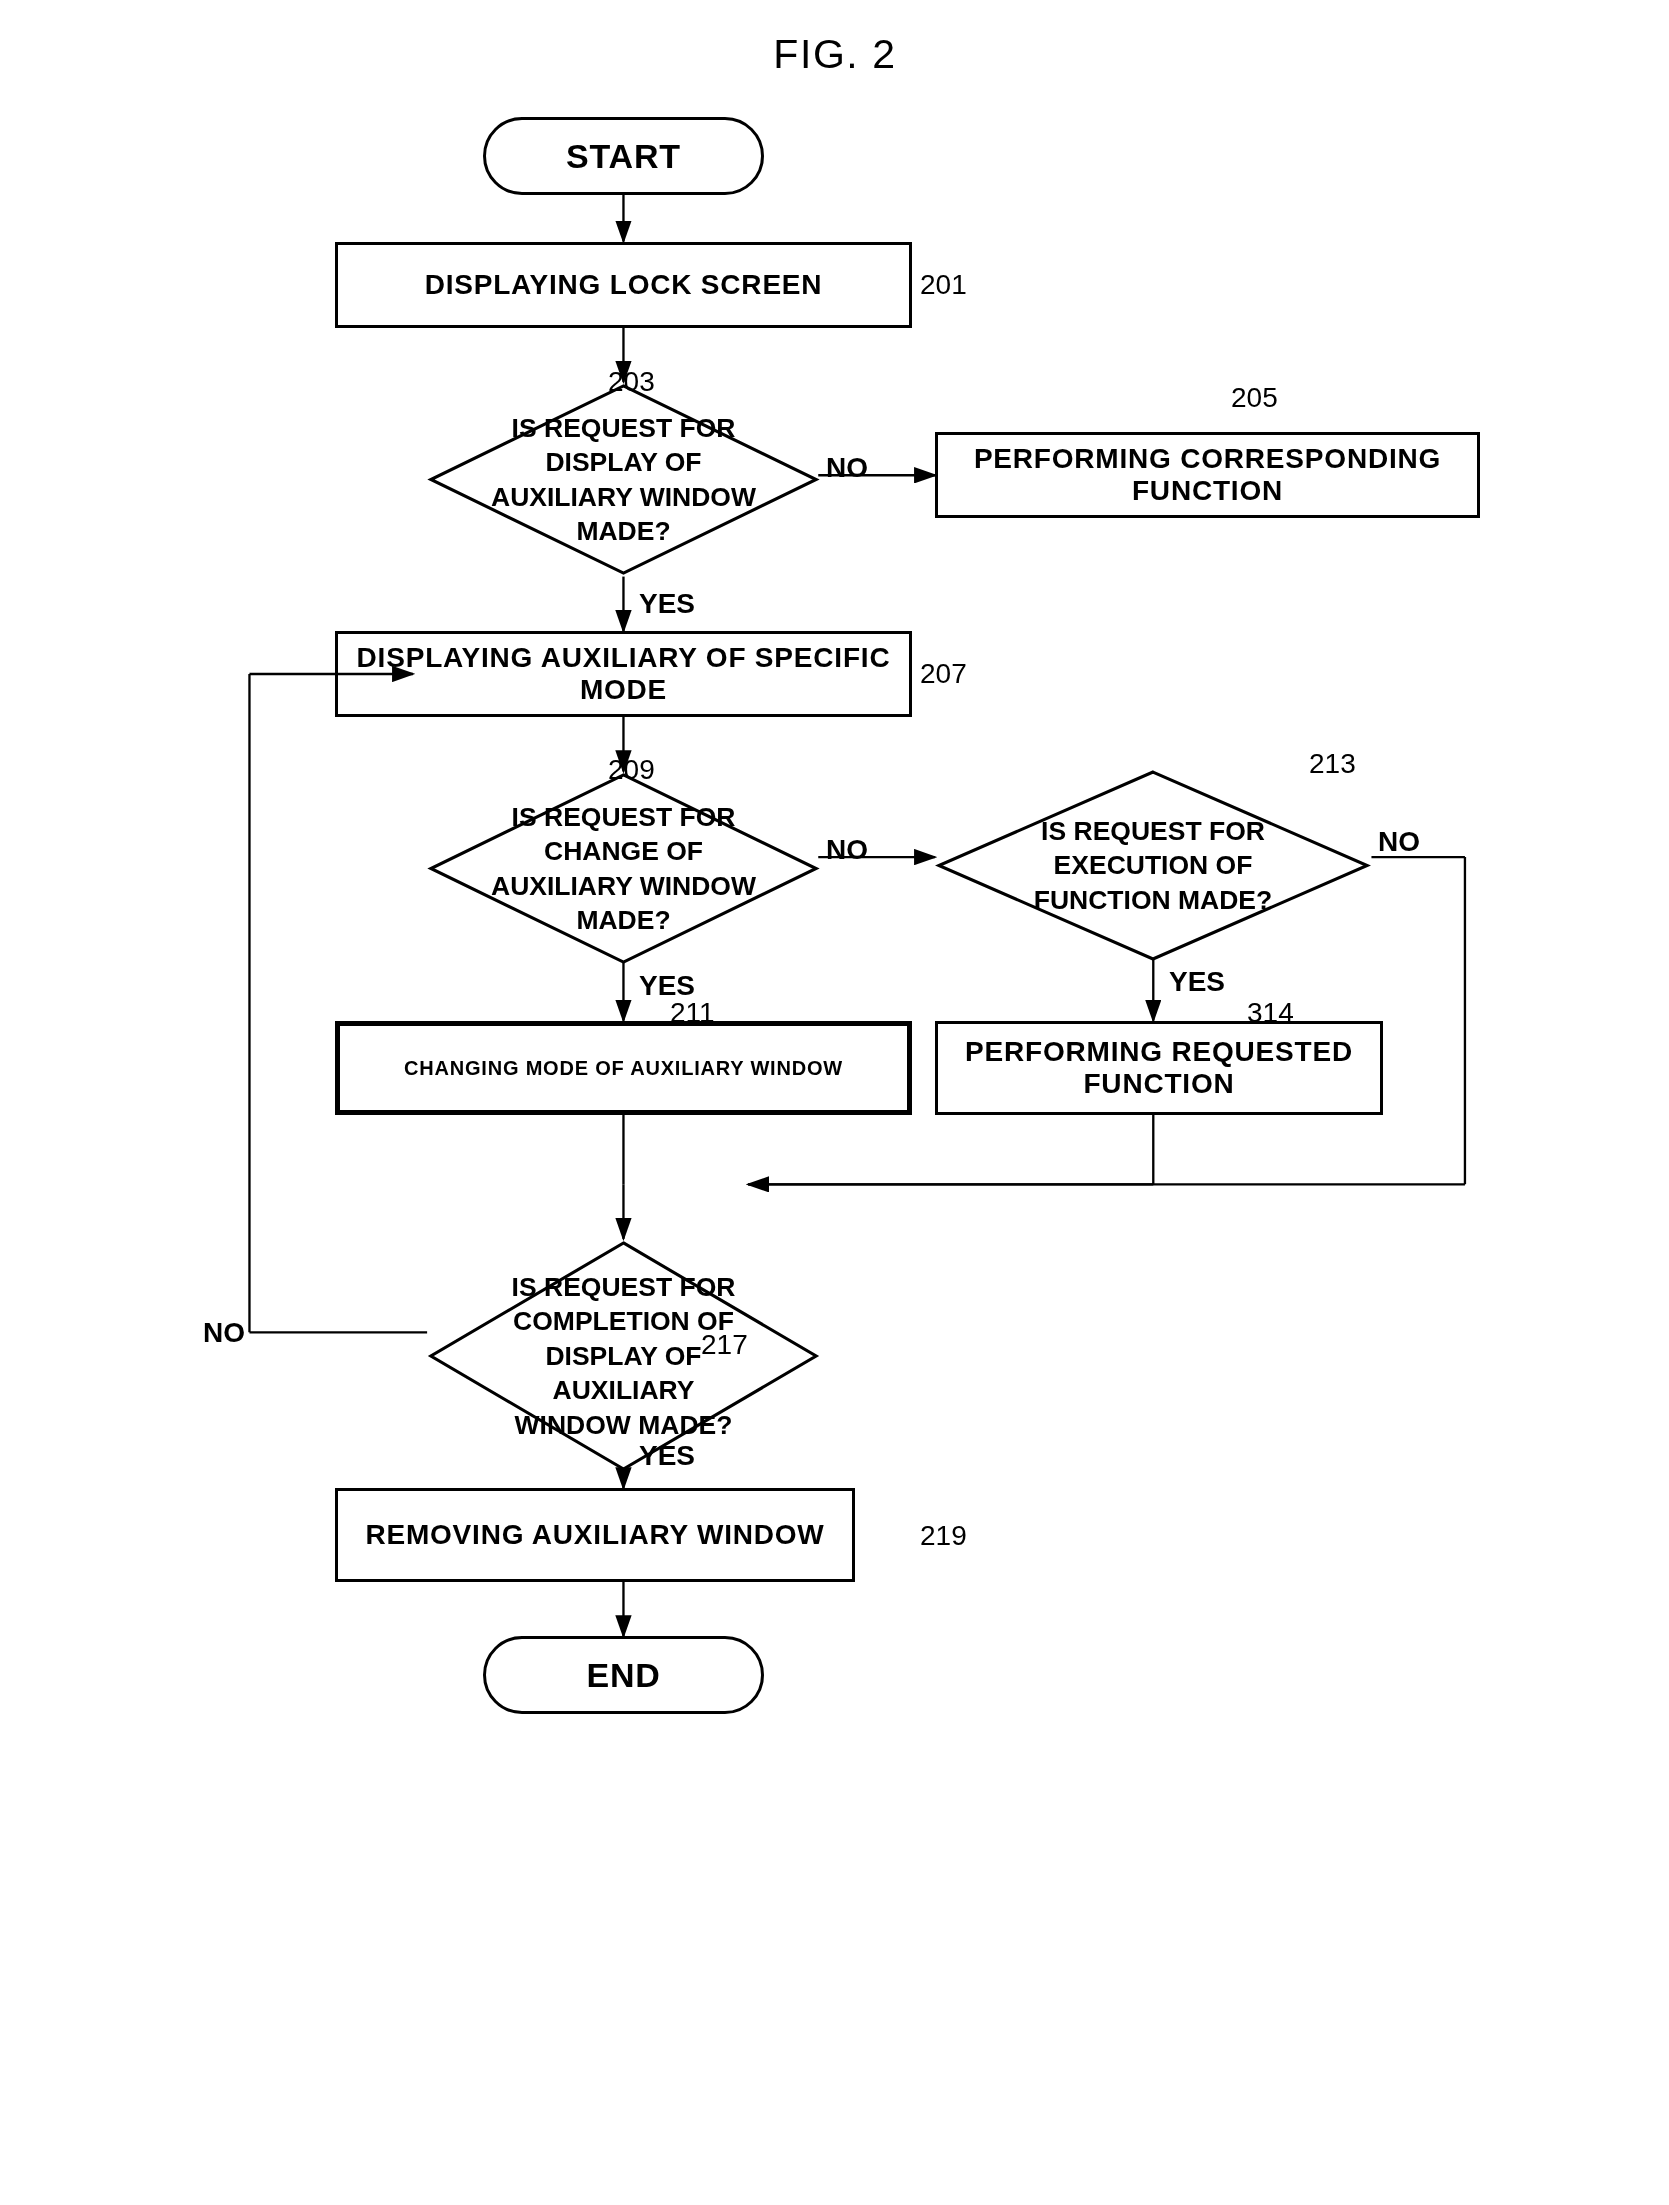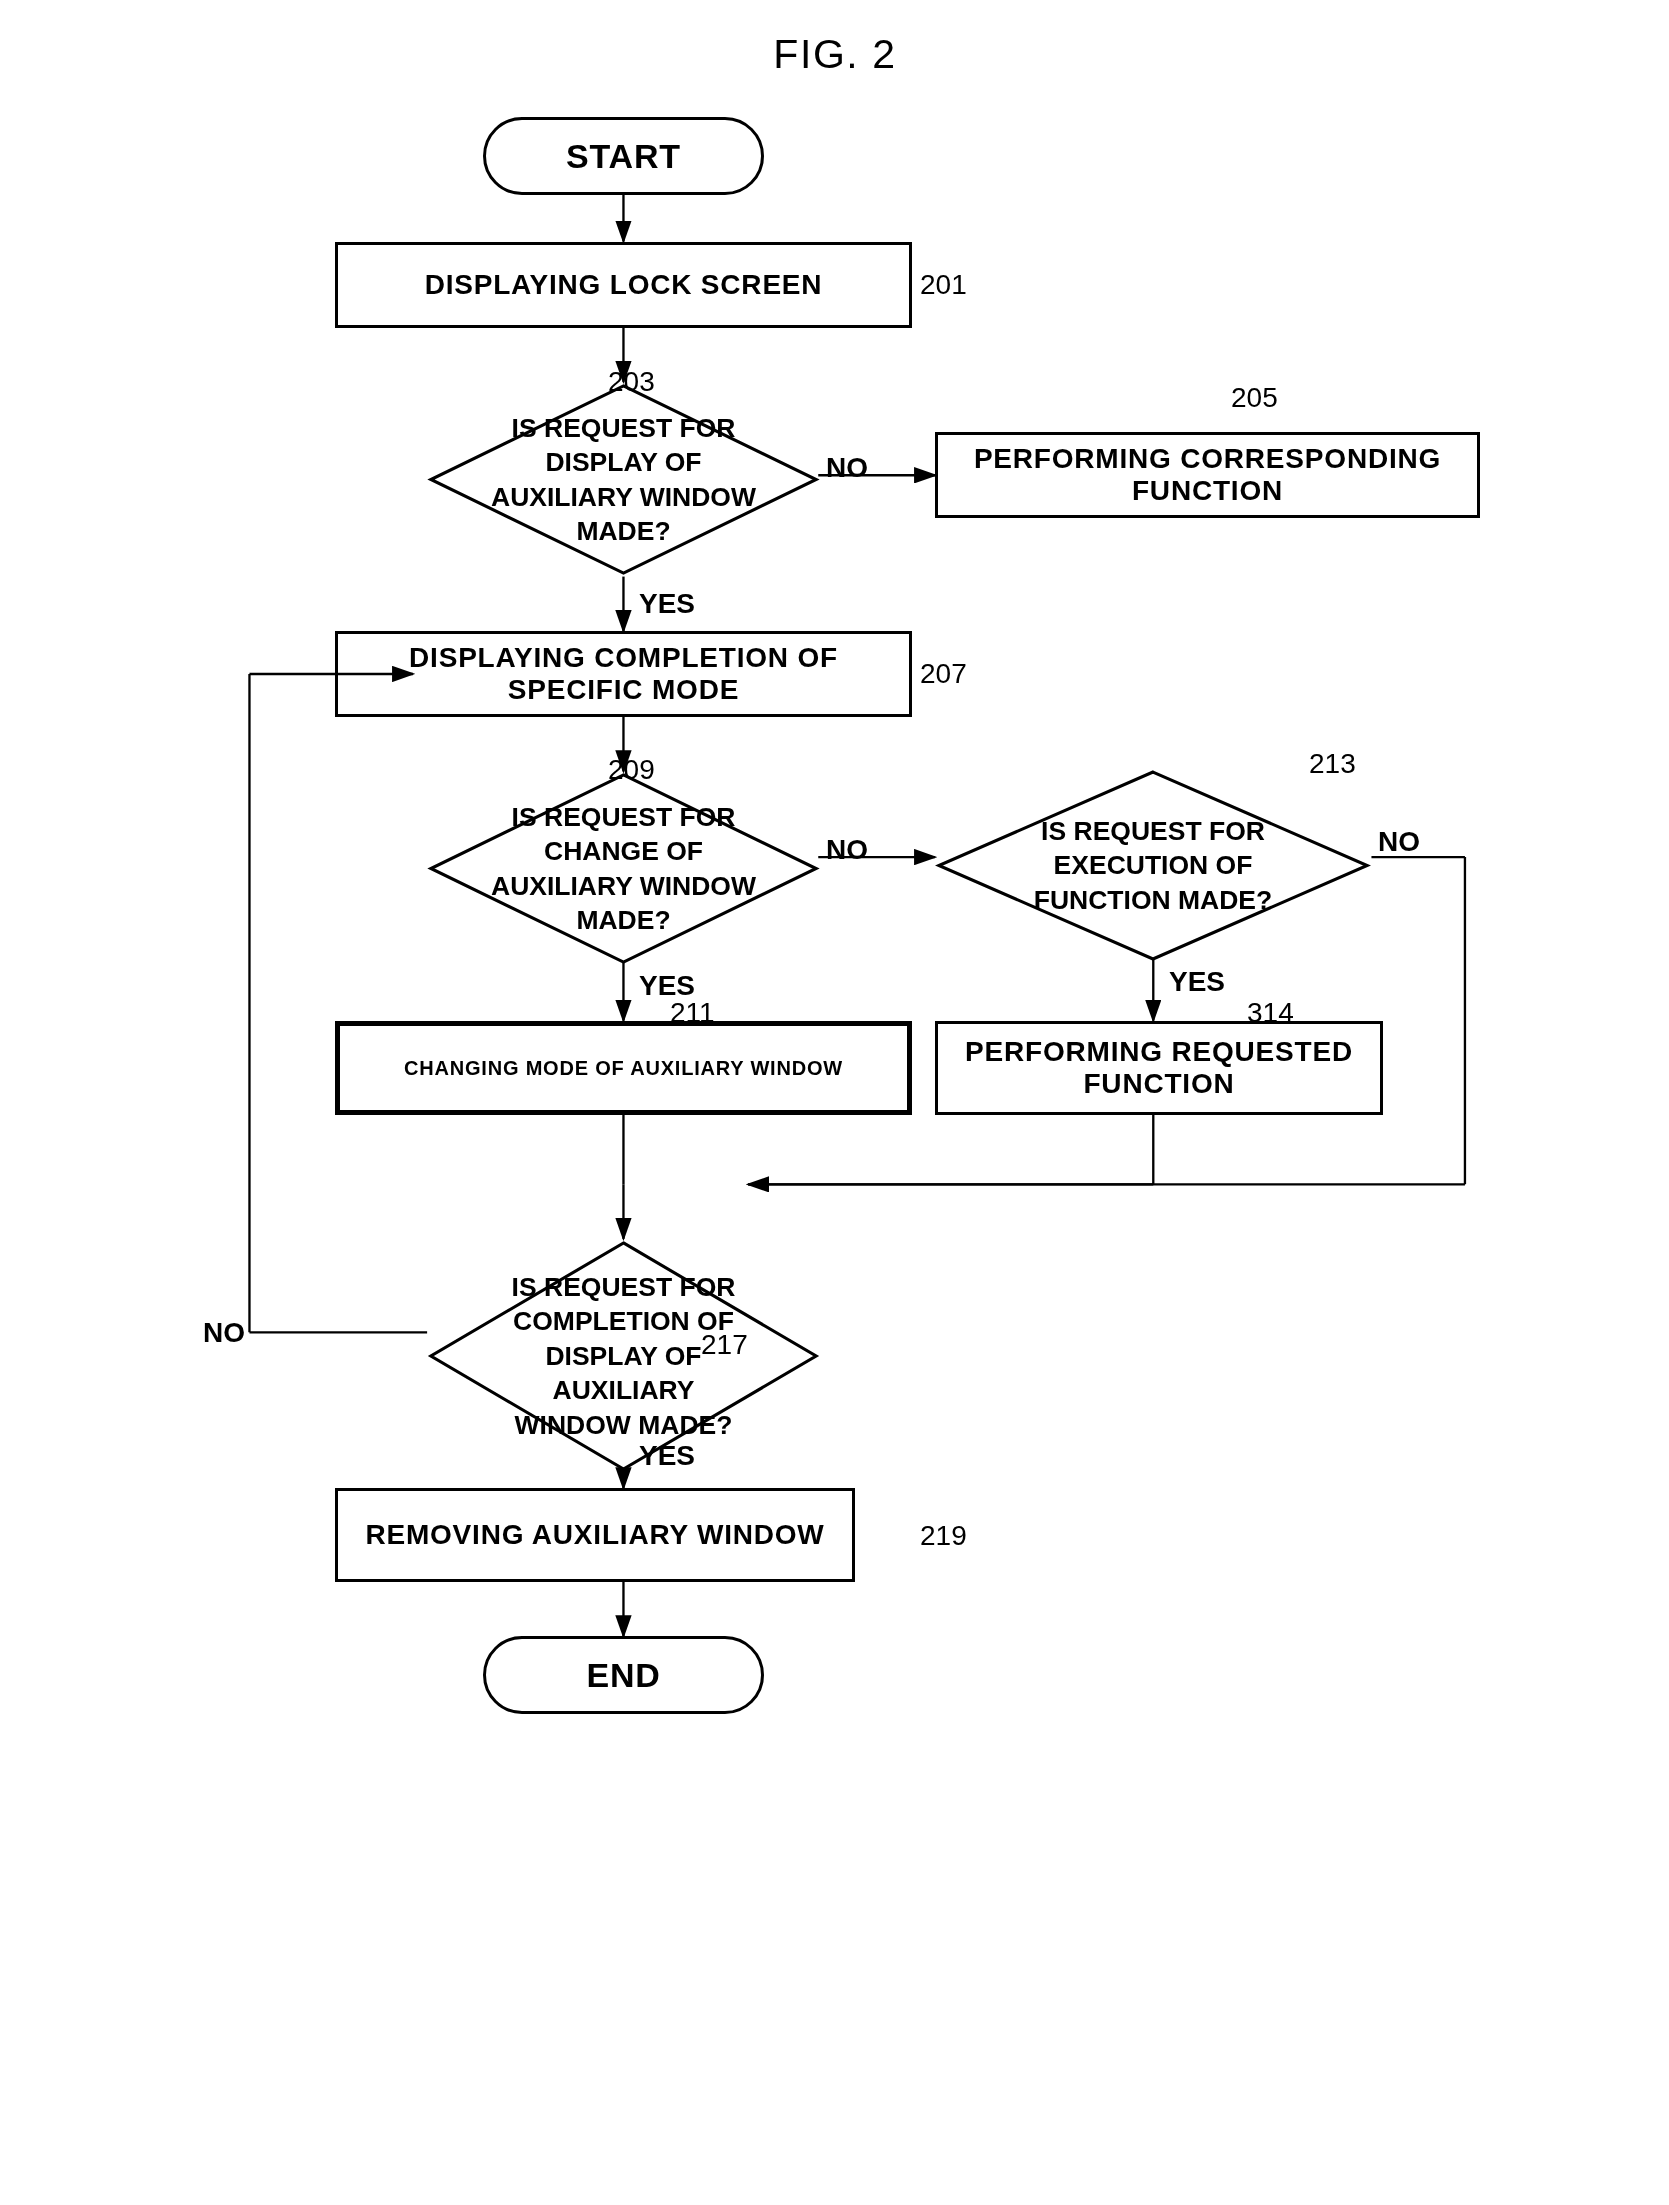--- a/index.html
+++ b/index.html
@@ -186,21 +186,21 @@
   <div class="label" style="left:826px; top:452px;">NO</div>
 
   <div class="label" style="left:639px; top:588px;">YES</div>
 
   <div class="shape rect" style="left:935px; top:432px; width:545px; height:86px;">
     <span>PERFORMING CORRESPONDING FUNCTION</span>
   </div>
   <div class="ref-num" style="left:1231px; top:382px;">205</div>
 
   <div class="shape rect" style="left:335px; top:631px; width:577px; height:86px;">
-    <span>DISPLAYING COMPLETION OF SPECIFIC MODE</span>
+    <span>DISPLAYING AUXILIARY OF SPECIFIC MODE</span>
   </div>
   <div class="ref-num" style="left:920px; top:658px;">207</div>
 
   <div class="diamond-wrapper" style="left:427px; top:771px; width:393px; height:195px;">
     <div class="diamond" style="width:393px; height:195px;">
       <svg width="393" height="195" viewBox="0 0 504 250">
         <polygon points="252,5 499,125 252,245 5,125" fill="white" stroke="black" stroke-width="4"></polygon>
       </svg>
       <div class="diamond-text" style="width:296px;">
         <span style="white-space:pre-line;">IS REQUEST FOR CHANGE OF

